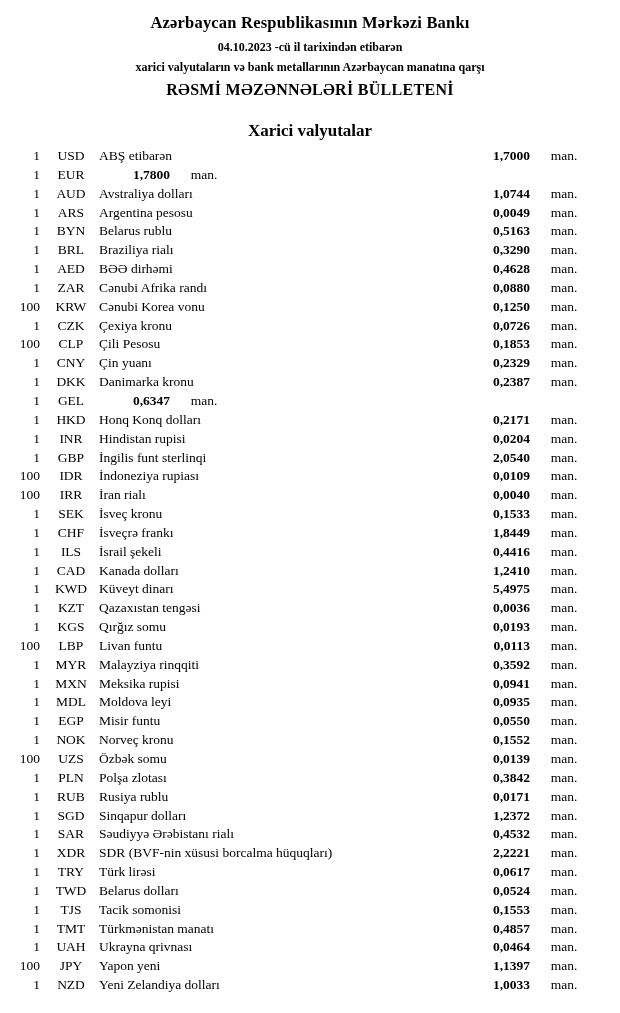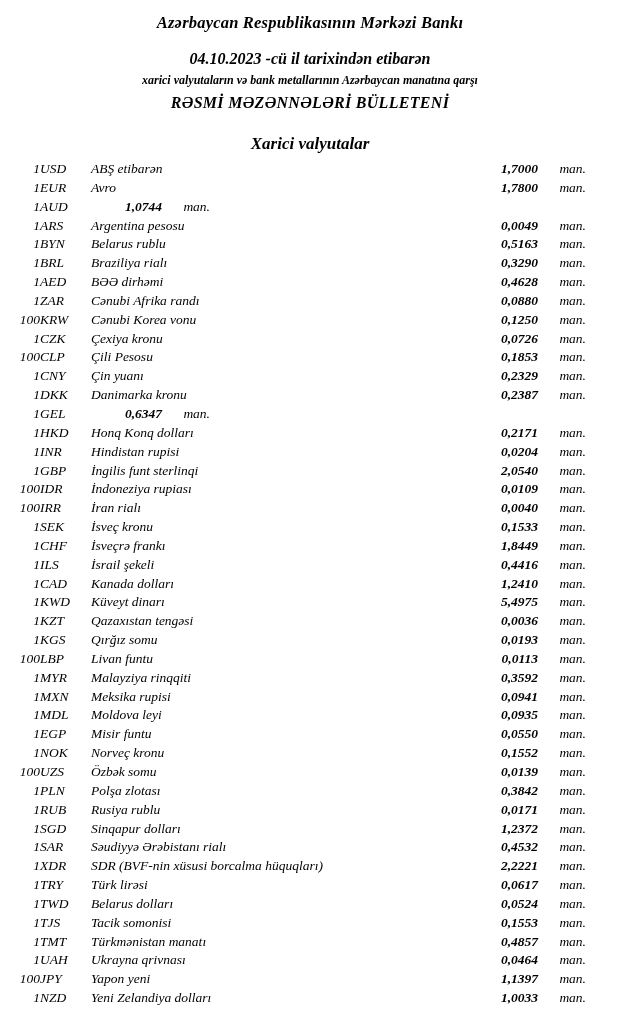--- a/index.html
+++ b/index.html
@@ -9,32 +9,31 @@
     color: #000000;
     font-family: "Liberation Serif", "DejaVu Serif", serif;
   }
   .page {
     width: 620px;
     height: 1013px;
     background: #ffffff;
     box-sizing: border-box;
     padding-top: 13px;
     overflow: hidden;
-    font-style: italic;
   }
   .header { text-align: center; }
   .title {
     font-size: 16.5px;
     font-weight: bold;
     letter-spacing: 0.2px;
   }
   .date-line {
-    font-size: 16px;
-    font-weight: bold;
-    margin-top: 17px;
+    font-size: 12px;
+    font-weight: bold;
+    margin-top: 7px;
   }
   .subtitle {
     font-size: 12px;
     font-weight: bold;
     margin-top: 5px;
   }
   .bulletin-title {
     font-size: 16px;
     font-weight: bold;
     margin-top: 6px;
@@ -58,39 +57,40 @@
     font-size: 13.5px;
     white-space: nowrap;
   }
   .qty {
     width: 30px;
     text-align: right;
     flex: 0 0 auto;
   }
   .code {
     width: 46px;
-    text-align: left;
+    margin-left: 8px;
+    text-align: center;
     flex: 0 0 auto;
   }
   .name {
     flex: 1 1 auto;
     text-align: left;
     padding-left: 5px;
     overflow: hidden;
   }
   .rate {
     width: 76px;
     text-align: right;
     font-weight: bold;
     flex: 0 0 auto;
   }
   .unit {
     width: 44px;
-    text-align: right;
-    padding-left: 4px;
+    text-align: center;
+    padding-left: 12px;
     flex: 0 0 auto;
   }
 </style>
 </head>
 <body>
 
 <div class="page">
 
   <div class="header">
     <div class="title">Azərbaycan Respublikasının Mərkəzi Bankı</div>
@@ -106,28 +106,28 @@
       <span class="qty">1</span>
       <span class="code">USD</span>
       <span class="name">ABŞ etibarən</span>
       <span class="rate">1,7000</span>
       <span class="unit">man.</span>
     </div>
 
     <div class="row">
       <span class="qty">1</span>
       <span class="code">EUR</span>
-      <span class="name">Avro</span>
       <span class="rate">1,7800</span>
       <span class="unit">man.</span>
     </div>
 
     <div class="row">
       <span class="qty">1</span>
       <span class="code">AUD</span>
+      <span class="name">Avstraliya dolları</span>
       <span class="rate">1,0744</span>
       <span class="unit">man.</span>
     </div>
 
     <div class="row">
       <span class="qty">1</span>
       <span class="code">ARS</span>
       <span class="name">Argentina pesosu</span>
       <span class="rate">0,0049</span>
       <span class="unit">man.</span>

